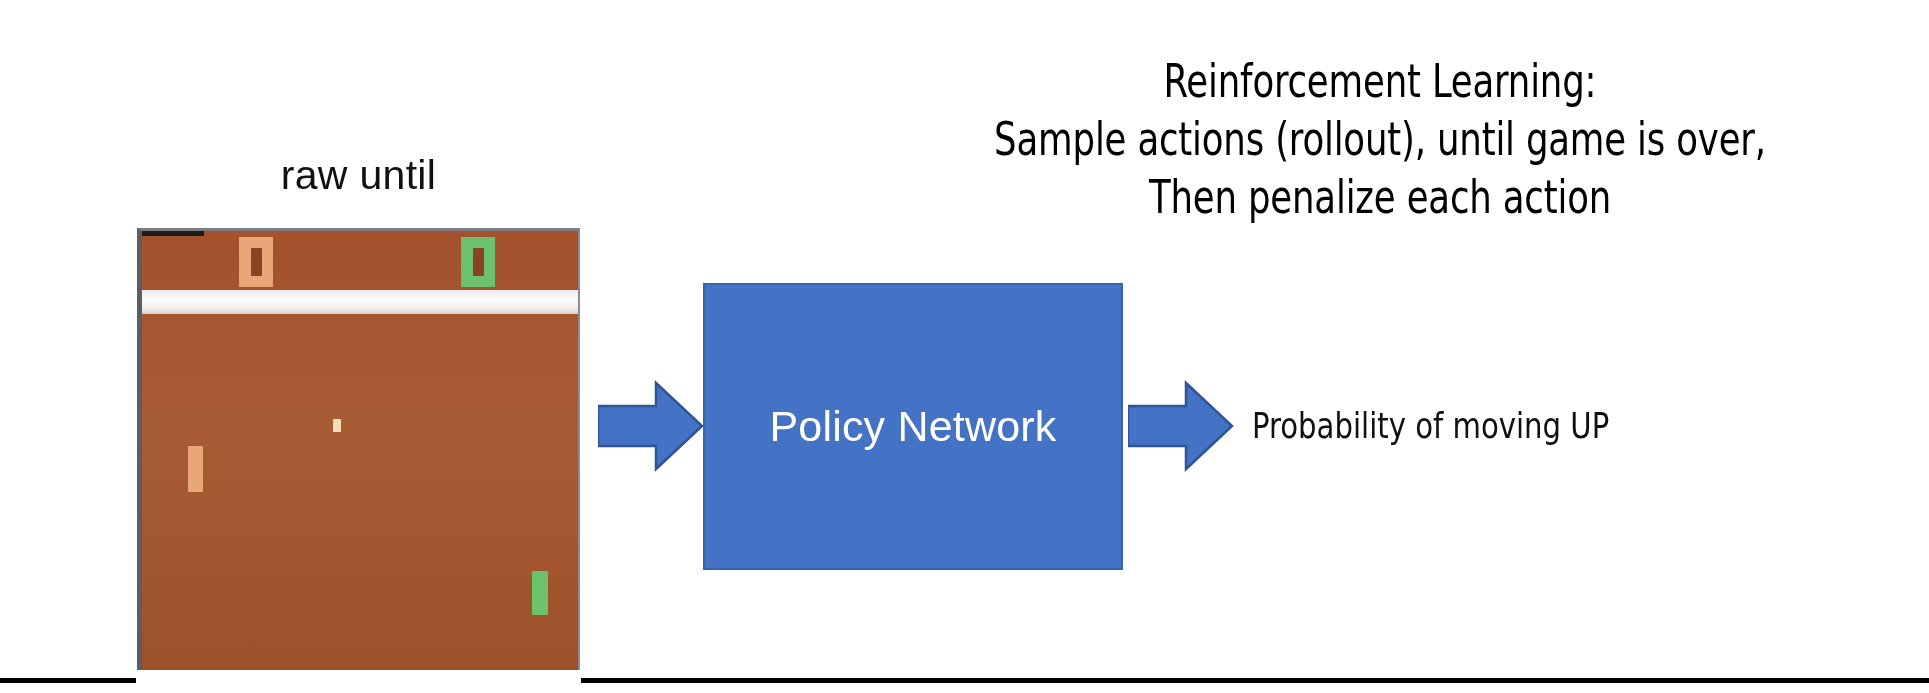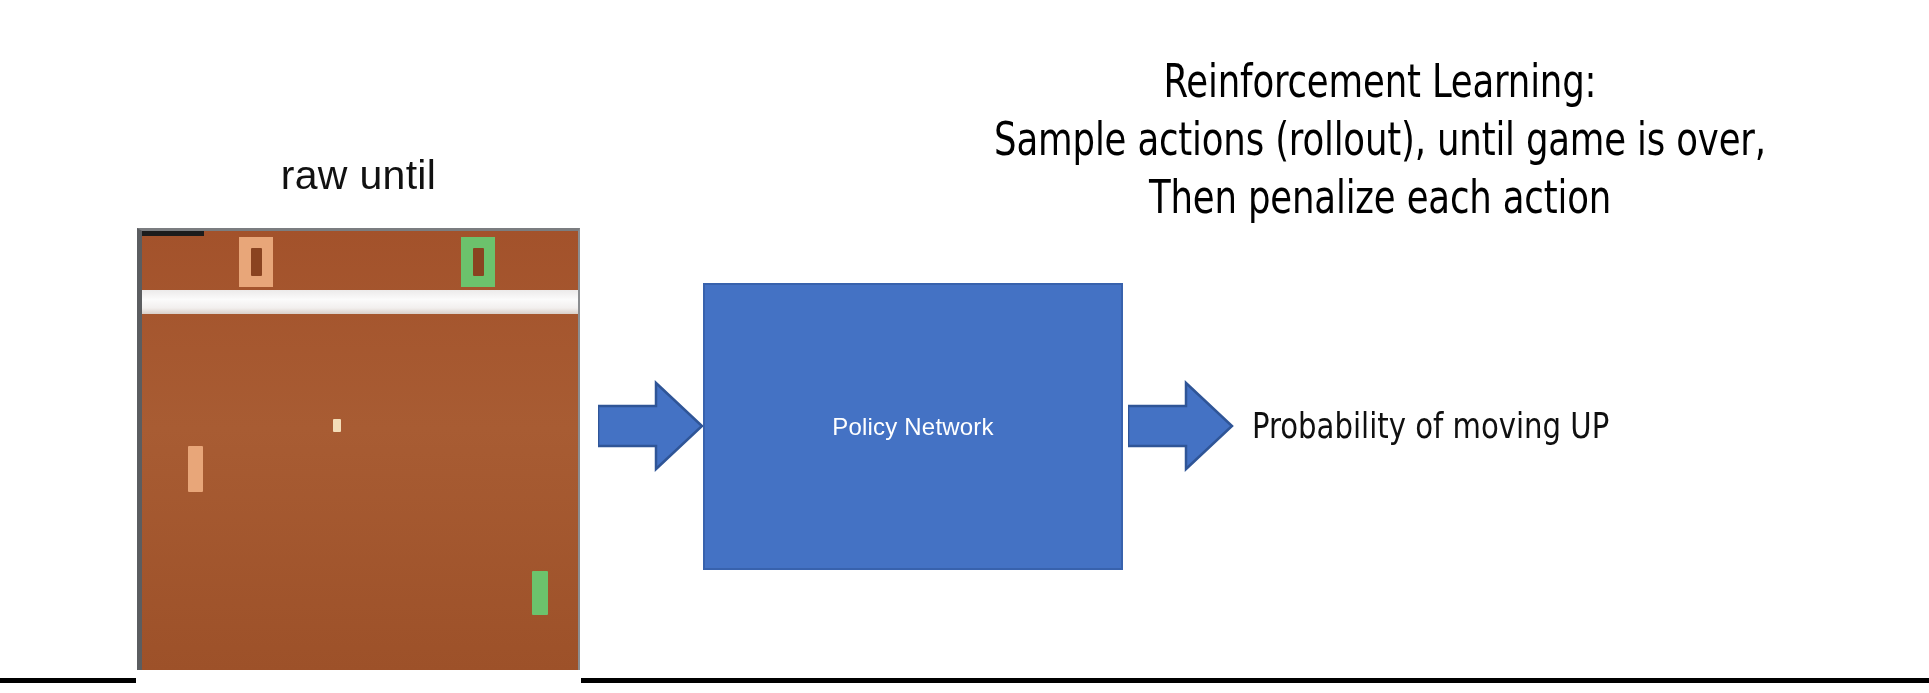--- a/index.html
+++ b/index.html
@@ -149,21 +149,21 @@
     height: 287px;
     background: #4472c4;
     border: 2px solid #3862ad;
     box-sizing: border-box;
     display: flex;
     align-items: center;
     justify-content: center;
   }
   .policy-label {
     color: #ffffff;
-    font-size: 24px;
+    font-size: 43px;
     font-family: "Liberation Sans", sans-serif;
     letter-spacing: 0.2px;
   }
 
   
   .output-label {
     position: absolute;
     left: 1252px;
     top: 405px;
     font-size: 36px;

